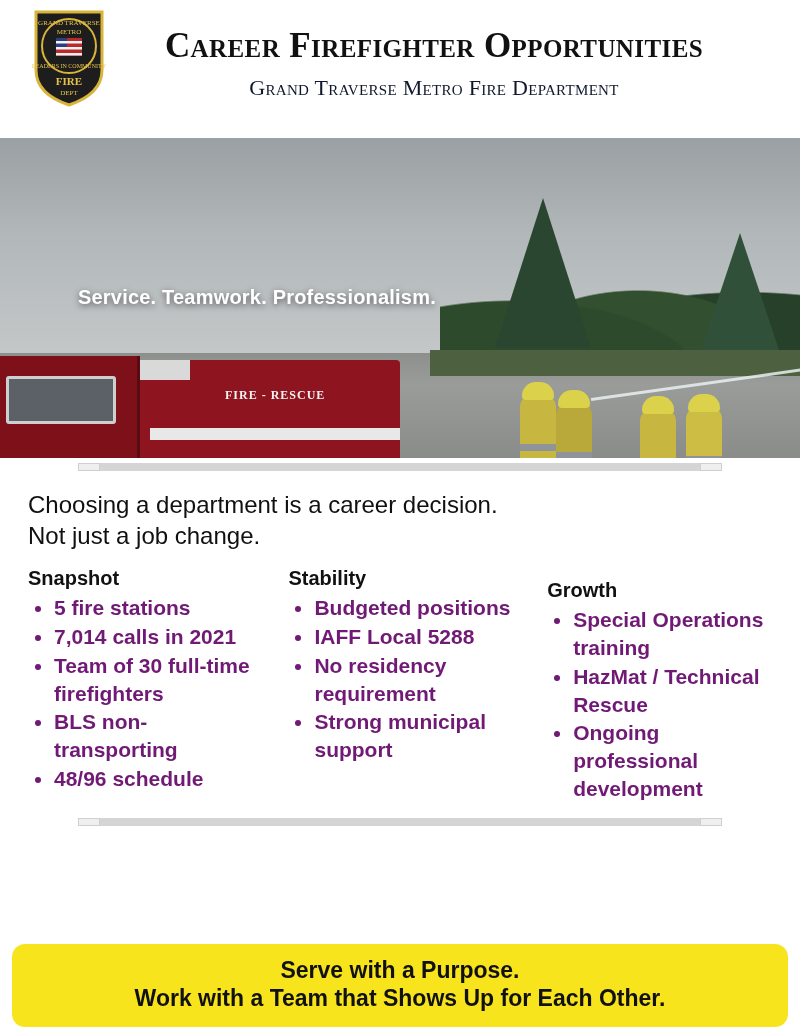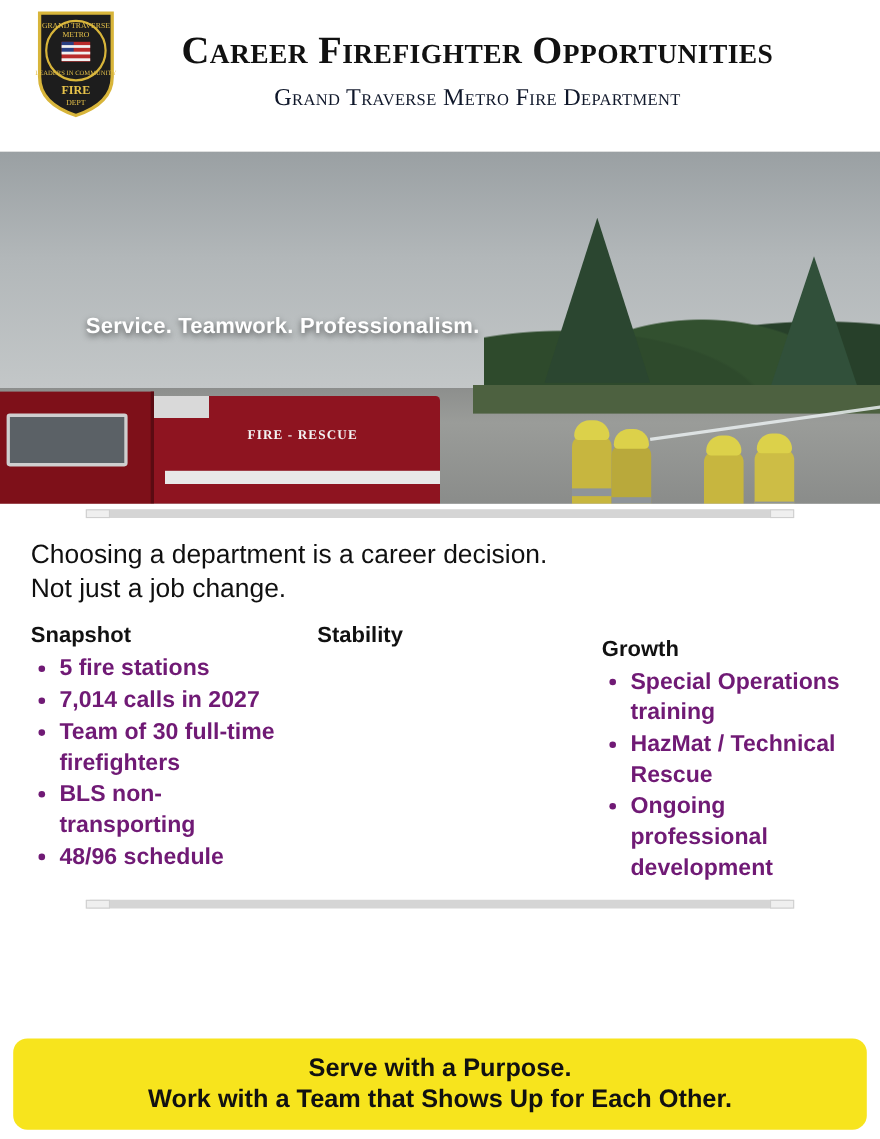--- a/index.html
+++ b/index.html
@@ -329,29 +329,35 @@
   <div class="tagline">
     <div>Choosing a department is a career decision.</div>
     <div>Not just a job change.</div>
   </div>
 
   <div class="columns">
     <div class="col col-1">
       <div class="col-head">Snapshot</div>
       <ul>
         <li>5 fire stations</li>
-        <li>7,014 calls in 2027</li>
+        <li>7,014 calls in 2021</li>
         <li>Team of 30 full-time firefighters</li>
         <li>BLS non-transporting</li>
         <li>48/96 schedule</li>
       </ul>
     </div>
 
     <div class="col col-2">
       <div class="col-head">Stability</div>
+      <ul>
+        <li>Budgeted positions</li>
+        <li>IAFF Local 5288</li>
+        <li>No residency requirement</li>
+        <li>Strong municipal support</li>
+      </ul>
     </div>
 
     <div class="col col-3">
       <div class="col-head">Growth</div>
       <ul>
         <li>Special Operations training</li>
         <li>HazMat / Technical Rescue</li>
         <li>Ongoing professional development</li>
       </ul>
     </div>

